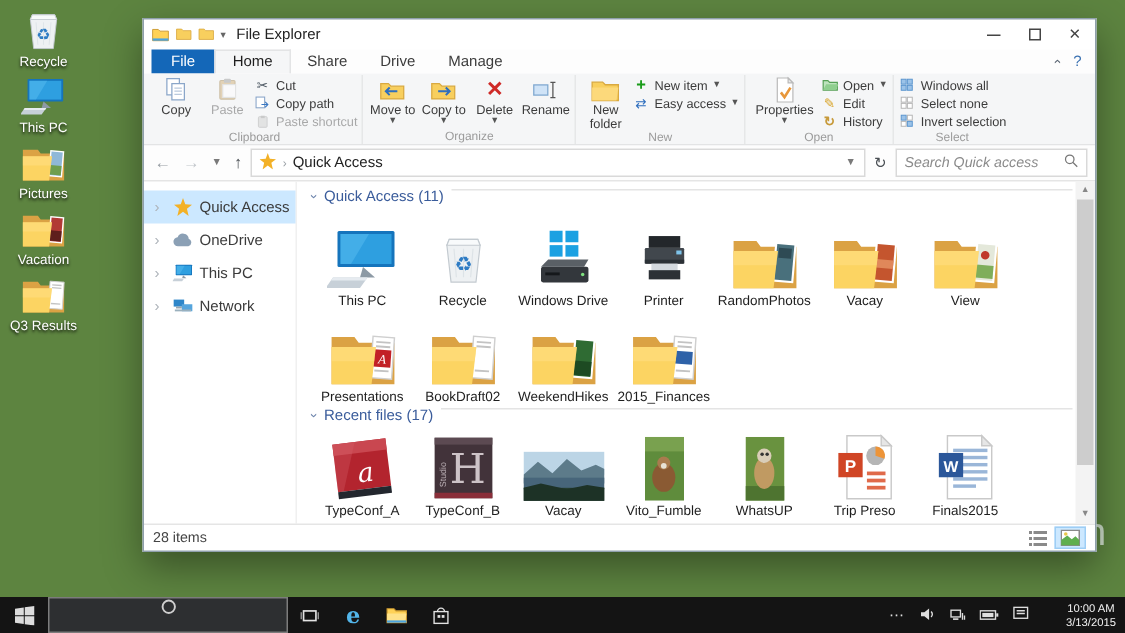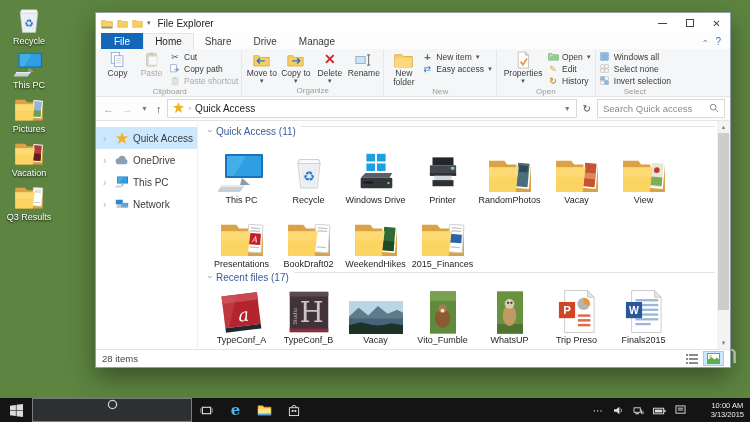--- a/index.html
+++ b/index.html
@@ -62,21 +62,21 @@
   .caret { font-size:6px; color:#555; }
 
   
   .addressbar { height:24px; display:flex; align-items:center; gap:4px; padding:0 5px; background:#fdfdfd;
     border-bottom:1px solid #e5e5e5; flex:0 0 auto; }
   .navbtn { font-size:11px; padding:0 2px; }
   .addrbox { flex:1; height:19px; border:1px solid #d9d9d9; background:#fff; display:flex; align-items:center;
     gap:4px; padding:0 5px; font-size:10px; color:#222; }
   .addr-spacer { flex:1; }
   .searchbox { width:128px; height:19px; border:1px solid #d9d9d9; background:#fff; display:flex; align-items:center;
-    justify-content:space-between; padding:0 5px; font-size:9.5px; color:#8a8a8a; }
+    justify-content:space-between; padding:0 5px; font-size:9.5px; color:#8a8a8a;font-style:italic; }
 
   
   .contentrow { flex:1; display:flex; min-height:0; }
   .sidebar { width:102px; flex:0 0 auto; padding-top:6px; border-right:1px solid #f0f0f0; }
   .sbitem { height:22px; display:flex; align-items:center; gap:4px; padding-left:7px; font-size:10px; color:#3b3b3b; }
   .sbitem.selected { background:#cce8ff; }
   .sbitem .chev { color:#aeb4ba; font-size:10px; width:7px; }
   .sbicon { width:15px; display:flex; justify-content:center; }
   .sbicon svg { width:14px; height:12px; }
 

